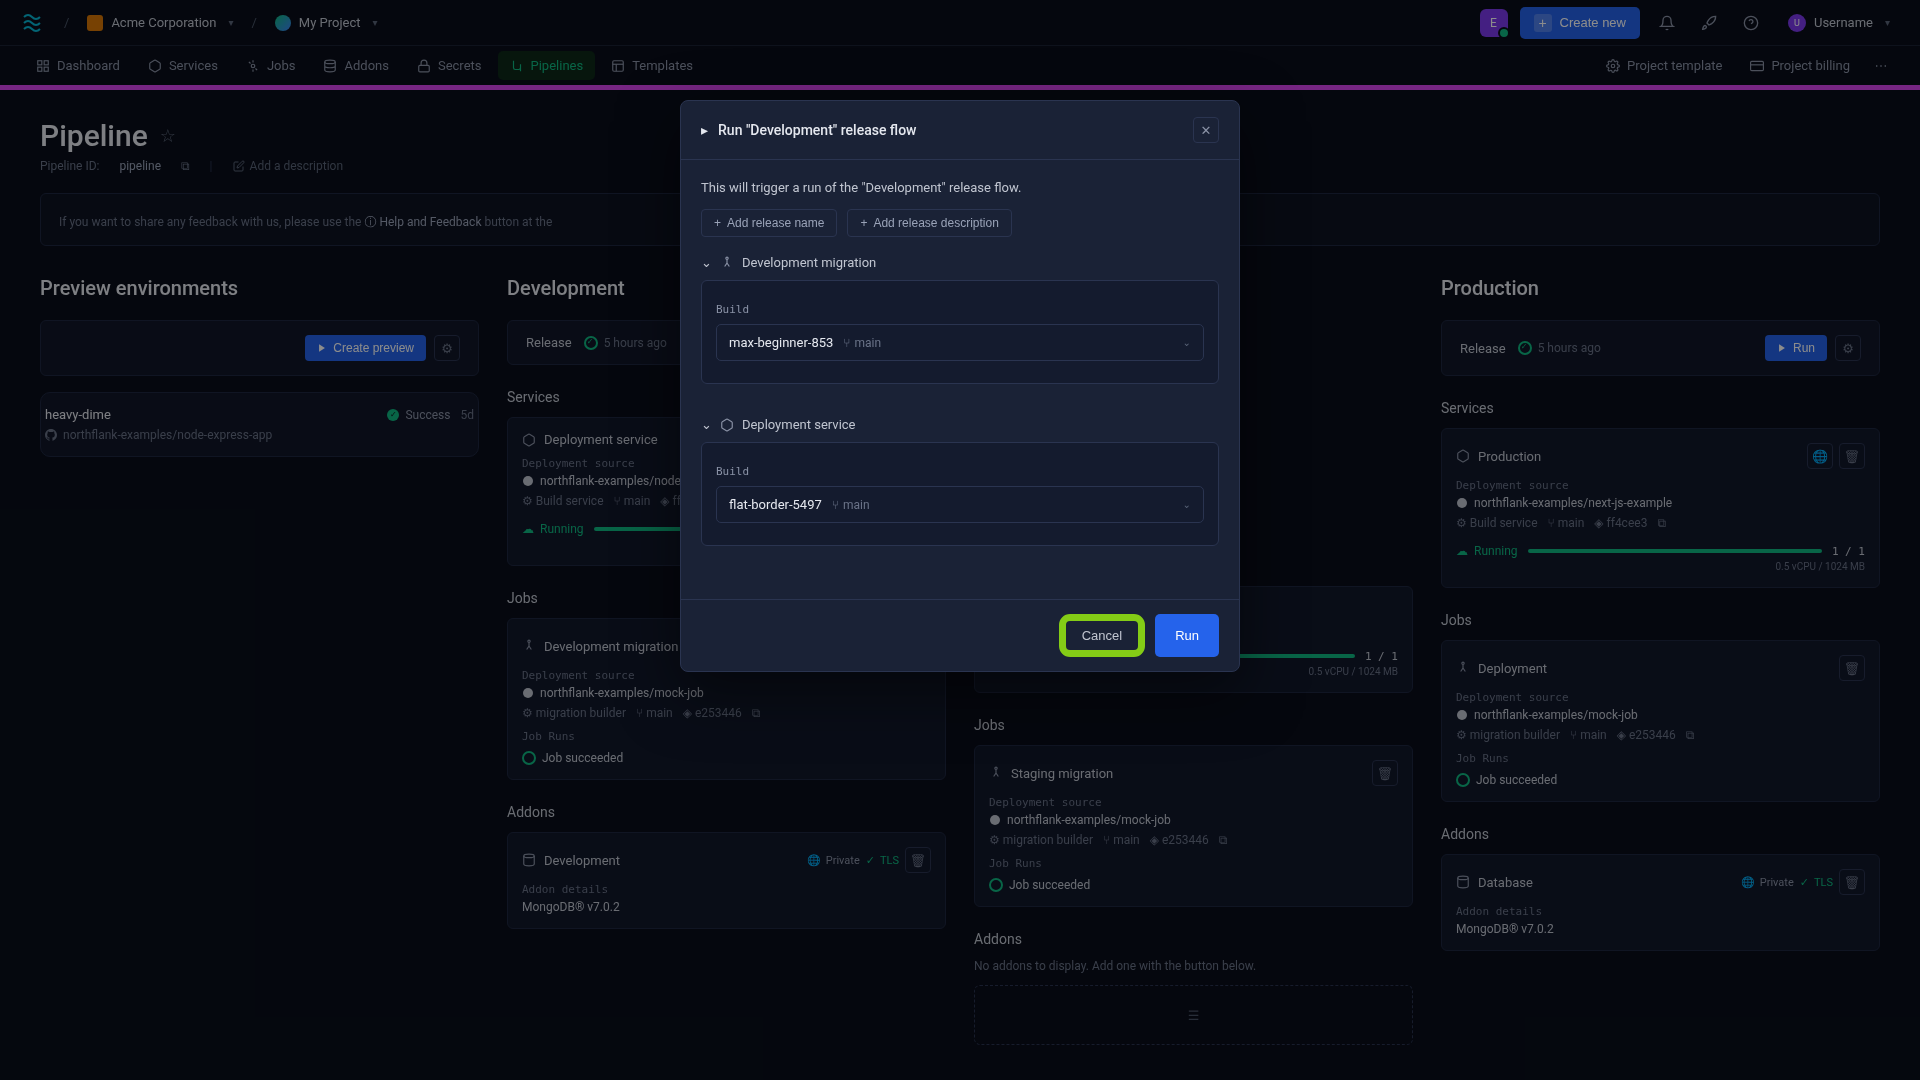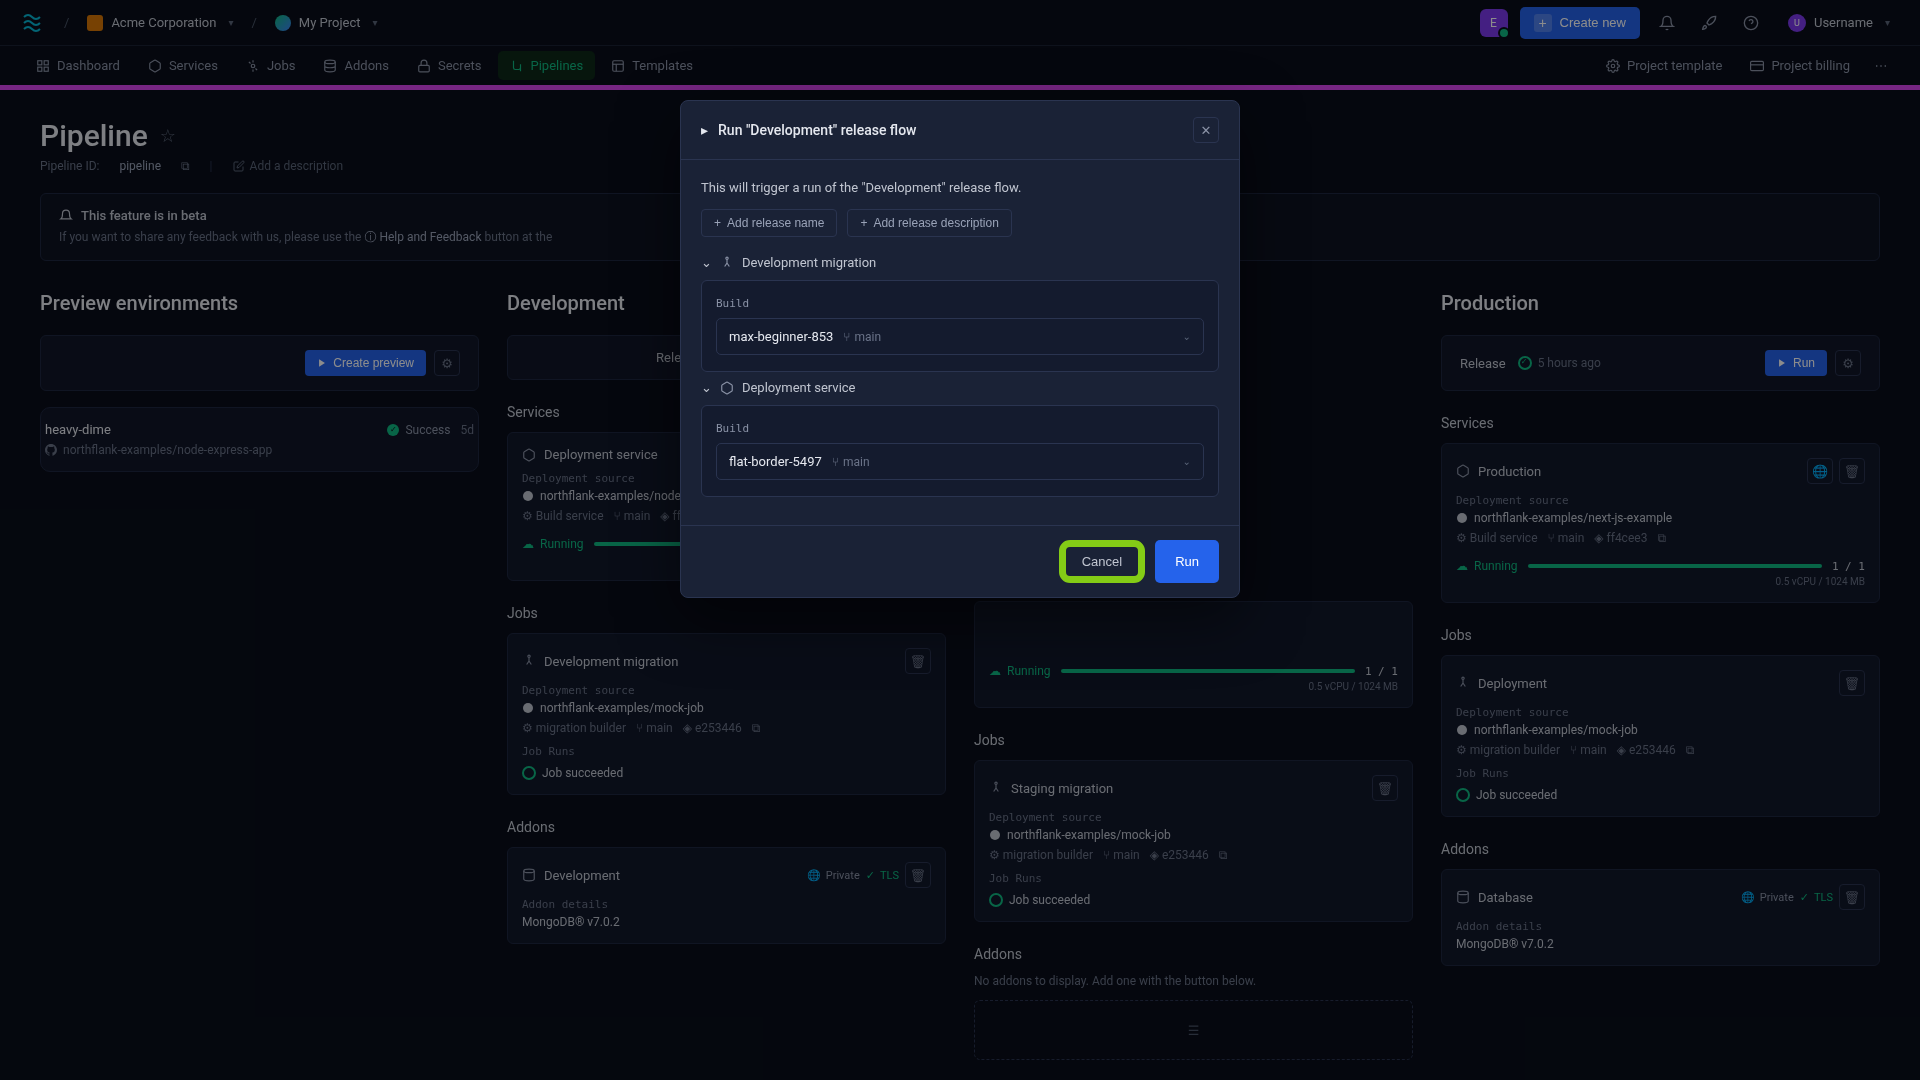--- a/index.html
+++ b/index.html
@@ -46,21 +46,21 @@
 .beta-title { display:flex;align-items:center;gap:8px;color:#c0c5d0;font-weight:500;font-size:13px;}
 .beta-text { margin-top: 6px; color: #6a7388; font-size: 12px; }
 .beta-link { color: #9aa3b8; }
 
 
 .columns { display: flex; gap: 28px; padding: 30px 40px; }
 .col { flex: 1; min-width: 0; }
 .col-title { font-size: 20px; font-weight: 500; color: #e5e8ef; margin-bottom: 20px; }
 
 .panel { background: #111729; border: 1px solid #1e2740; border-radius: 6px; }
-.release-bar { padding: 14px 18px; display: flex; align-items: center; gap: 12px; justify-content: center; }
+.release-bar { padding: 14px 18px; display: flex; align-items: center; gap: 12px; }
 .status-pill { display:flex;align-items:center;gap:6px;font-size:12px;}
 .status-pill .dot-ok { width:14px;height:14px;border-radius:50%;border:2px solid #10b981;position:relative;}
 .status-pill .dot-ok::after{content:'✓';position:absolute;font-size:8px;color:#10b981;left:1px;top:-1px;}
 .ago { color: #6a7388; font-size: 12px; }
 .release-bar-right { margin-left: auto; display: flex; gap: 8px; }
 .btn-run { background: #2563eb; color: #fff; border: none; padding: 5px 12px; border-radius: 4px; display:flex;align-items:center;gap:6px;cursor:pointer;font-size:12px;}
 .btn-preview { background: #2563eb; color: #fff; border: none; padding: 5px 12px; border-radius: 4px; display:flex;align-items:center;gap:6px;cursor:pointer;font-size:12px;}
 .gear { width:26px;height:26px;border:1px solid #2a3450;border-radius:4px;display:flex;align-items:center;justify-content:center;color:#6a7388;cursor:pointer;}
 
 .simple-item { margin-top: 16px; background: #111729; border: 1px solid #1e2740; border-radius: 10px; padding: 14px 4px; }
@@ -94,21 +94,21 @@
 
 .modal { position: absolute; top: 100px; left: 50%; transform: translateX(-50%); width: 560px; background: #1a2236; border: 1px solid #2a3450; border-radius: 8px; z-index: 100; box-shadow: 0 20px 60px rgba(0,0,0,0.5);}
 .modal-head { display:flex;align-items:center;padding:16px 20px;border-bottom:1px solid #2a3450;}
 .modal-title { display:flex;align-items:center;gap:10px;color:#e5e8ef;font-size:14px;font-weight:500;}
 .modal-close { margin-left:auto;width:26px;height:26px;border:1px solid #2a3450;border-radius:4px;display:flex;align-items:center;justify-content:center;color:#8a92a6;cursor:pointer;}
 .modal-body { padding: 20px; }
 .modal-text { font-size:13px;color:#c0c5d0;margin-bottom:14px;}
 .add-row { display:flex;gap:10px;margin-bottom:18px;}
 .add-btn { border:1px solid #2a3450;background:transparent;color:#9aa3b8;padding:6px 12px;border-radius:4px;display:flex;align-items:center;gap:6px;cursor:pointer;font-size:12px;}
 .section-toggle { display:flex;align-items:center;gap:8px;color:#c0c5d0;font-size:13px;margin-bottom:10px;cursor:pointer;}
-.build-box { background:#141b2e;border:1px solid #2a3450;border-radius:6px;padding:16px 14px;margin-bottom:8px;}
+.build-box { background:#141b2e;border:1px solid #2a3450;border-radius:6px;padding:22px 14px;margin-bottom:33px;}
 .build-label { font-family:ui-monospace,monospace;font-size:11px;color:#8a92a6;margin-bottom:8px;}
 .select { border:1px solid #2a3450;border-radius:5px;padding:10px 12px;display:flex;align-items:center;gap:10px;cursor:pointer;}
 .select-val { color:#e5e8ef;font-size:13px;}
 .branch { color:#6a7388;font-size:12px;display:flex;align-items:center;gap:4px;}
 .select .chev { margin-left:auto;}
 .modal-foot { border-top:1px solid #2a3450;padding:14px 20px;display:flex;justify-content:flex-end;gap:10px;}
 .btn-cancel { border:7px solid #84cc16;background:transparent;color:#c0c5d0;padding:7px 16px;border-radius:11px;cursor:pointer;font-size:13px;}
 .btn-primary { background:#2563eb;color:#fff;border:none;padding:7px 20px;border-radius:5px;cursor:pointer;font-size:13px;}
 
 svg { display: block; }
@@ -255,26 +255,20 @@
       <svg width="12" height="12" viewBox="0 0 24 24" fill="none" stroke="currentColor" stroke-width="2">
           <path d="M11 4H4a2 2 0 0 0-2 2v14a2 2 0 0 0 2 2h14a2 2 0 0 0 2-2v-7"></path>
           <path d="M18.5 2.5a2.121 2.121 0 0 1 3 3L12 15l-4 1 1-4 9.5-9.5z"></path>
         </svg>
       <span>Add a description</span>
     </span>
   </div>
 </div>
 
 <div class="beta">
-  <div class="beta-title">
-    <svg width="14" height="14" viewBox="0 0 24 24" fill="none" stroke="currentColor" stroke-width="2">
-        <path d="M18 8A6 6 0 0 0 6 8c0 7-3 9-3 9h18s-3-2-3-9"></path>
-      </svg>
-    <span>This feature is in beta</span>
-  </div>
   <div class="beta-text">
     <span>If you want to share any feedback with us, please use the </span>
     <span style="color:#9aa3b8">ⓘ </span><span class="beta-link">Help and Feedback</span>
     <span> button at the</span>
   </div>
 </div>
 
 <div class="columns">
 
   <div class="col">

